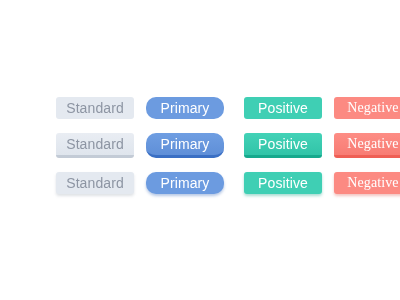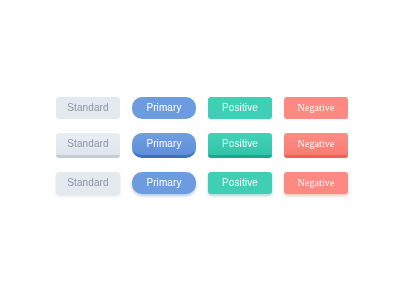--- a/index.html
+++ b/index.html
@@ -28,30 +28,30 @@
     flex-direction: column;
     row-gap: 14px;
   }
 
   .button-row {
     display: flex;
     column-gap: 12px;
   }
 
   .btn {
-    width: 64px;
+    width: 78px;
     height: 22px;
     border-radius: 3px;
     border: 0;
     padding: 0;
     display: flex;
     align-items: center;
     justify-content: center;
     font-family: "Liberation Sans", sans-serif;
-    font-size: 10px;
+    font-size: 14px;
     line-height: 1;
     letter-spacing: 0.1px;
     box-sizing: border-box;
     cursor: pointer;
     user-select: none;
     -webkit-font-smoothing: antialiased;
   }
 
   
   .btn.standard {
@@ -59,20 +59,21 @@
     color: #8d95a3;
   }
   .btn.primary {
     background: #6c9be0;
     color: #ffffff;
     border-radius: 10px;
   }
   .btn.positive {
     background: #3fcfb4;
     color: #ffffff;
+    margin-left: 8px;
   }
   .btn.negative {
     background: #fc8a82;
     color: #ffffff;
     font-family: Liberation Serif, serif;
   }
 
   
   .row-default .btn.standard  { background: #e4e9f0; }
   .row-default .btn.primary   { background: #6c9be0; }

